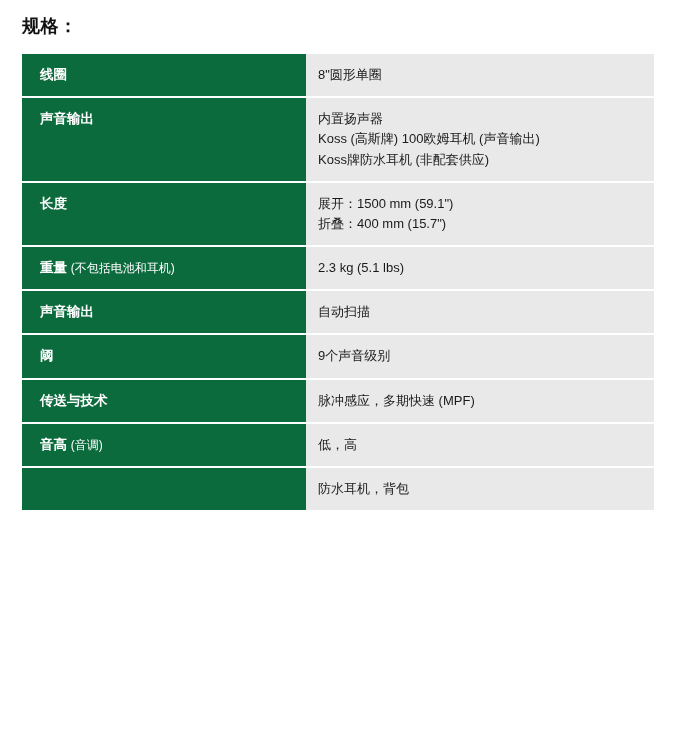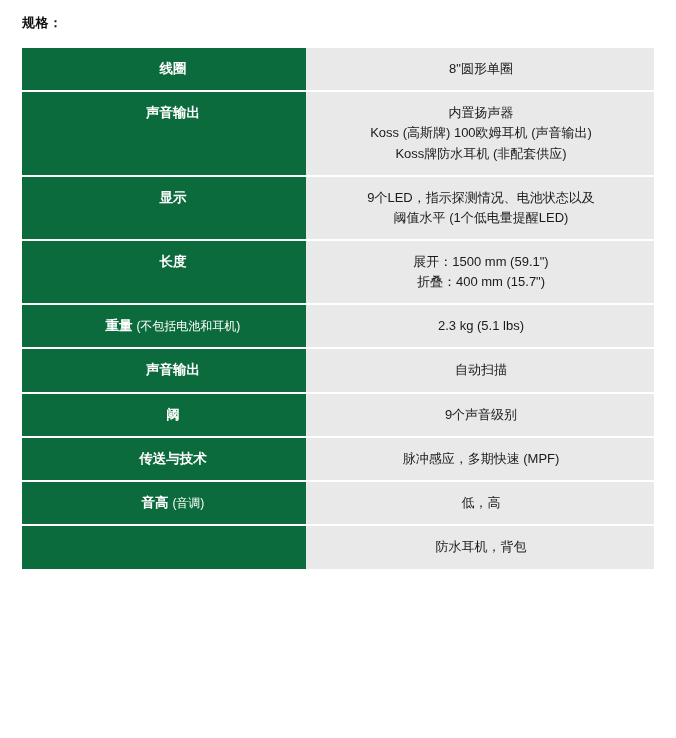--- a/index.html
+++ b/index.html
@@ -9,35 +9,34 @@
   }
   body {
     width: 676px;
     height: 738px;
     font-family: "Liberation Sans", sans-serif;
     color: #1a1a1a;
     position: relative;
     overflow: hidden;
   }
   .page-title {
-    font-size: 13px;
+    font-size: 18px;
     font-weight: bold;
     color: #111111;
     margin: 14px 0 0 22px;
     letter-spacing: 0.5px;
   }
   .spec-table {
     margin: 16px 22px 0 22px;
     width: 632px;
     border-collapse: collapse;
     table-layout: fixed;
   }
   .spec-table tr {
     vertical-align: top;
-    text-align: center;
   }
   .spec-table td {
     padding: 0;
   }
   td.label-cell {
     width: 266px;
     background: #0c6b3d;
     color: #ffffff;
     font-size: 13.5px;
     font-weight: bold;
@@ -80,27 +79,20 @@
       </tr>
       <tr>
         <td class="label-cell"><span>声音输出</span></td>
         <td class="value-cell">
           <span class="line">内置扬声器</span>
           <span class="line">Koss (高斯牌) 100欧姆耳机 (声音输出)</span>
           <span class="line">Koss牌防水耳机 (非配套供应)</span>
         </td>
       </tr>
       <tr>
-        <td class="label-cell"><span>显示</span></td>
-        <td class="value-cell">
-          <span class="line">9个LED，指示探测情况、电池状态以及</span>
-          <span class="line">阈值水平 (1个低电量提醒LED)</span>
-        </td>
-      </tr>
-      <tr>
         <td class="label-cell"><span>长度</span></td>
         <td class="value-cell">
           <span class="line">展开：1500 mm (59.1")</span>
           <span class="line">折叠：400 mm (15.7")</span>
         </td>
       </tr>
       <tr>
         <td class="label-cell"><span>重量</span> <span class="sub">(不包括电池和耳机)</span></td>
         <td class="value-cell">
           <span class="line">2.3 kg (5.1 lbs)</span>

